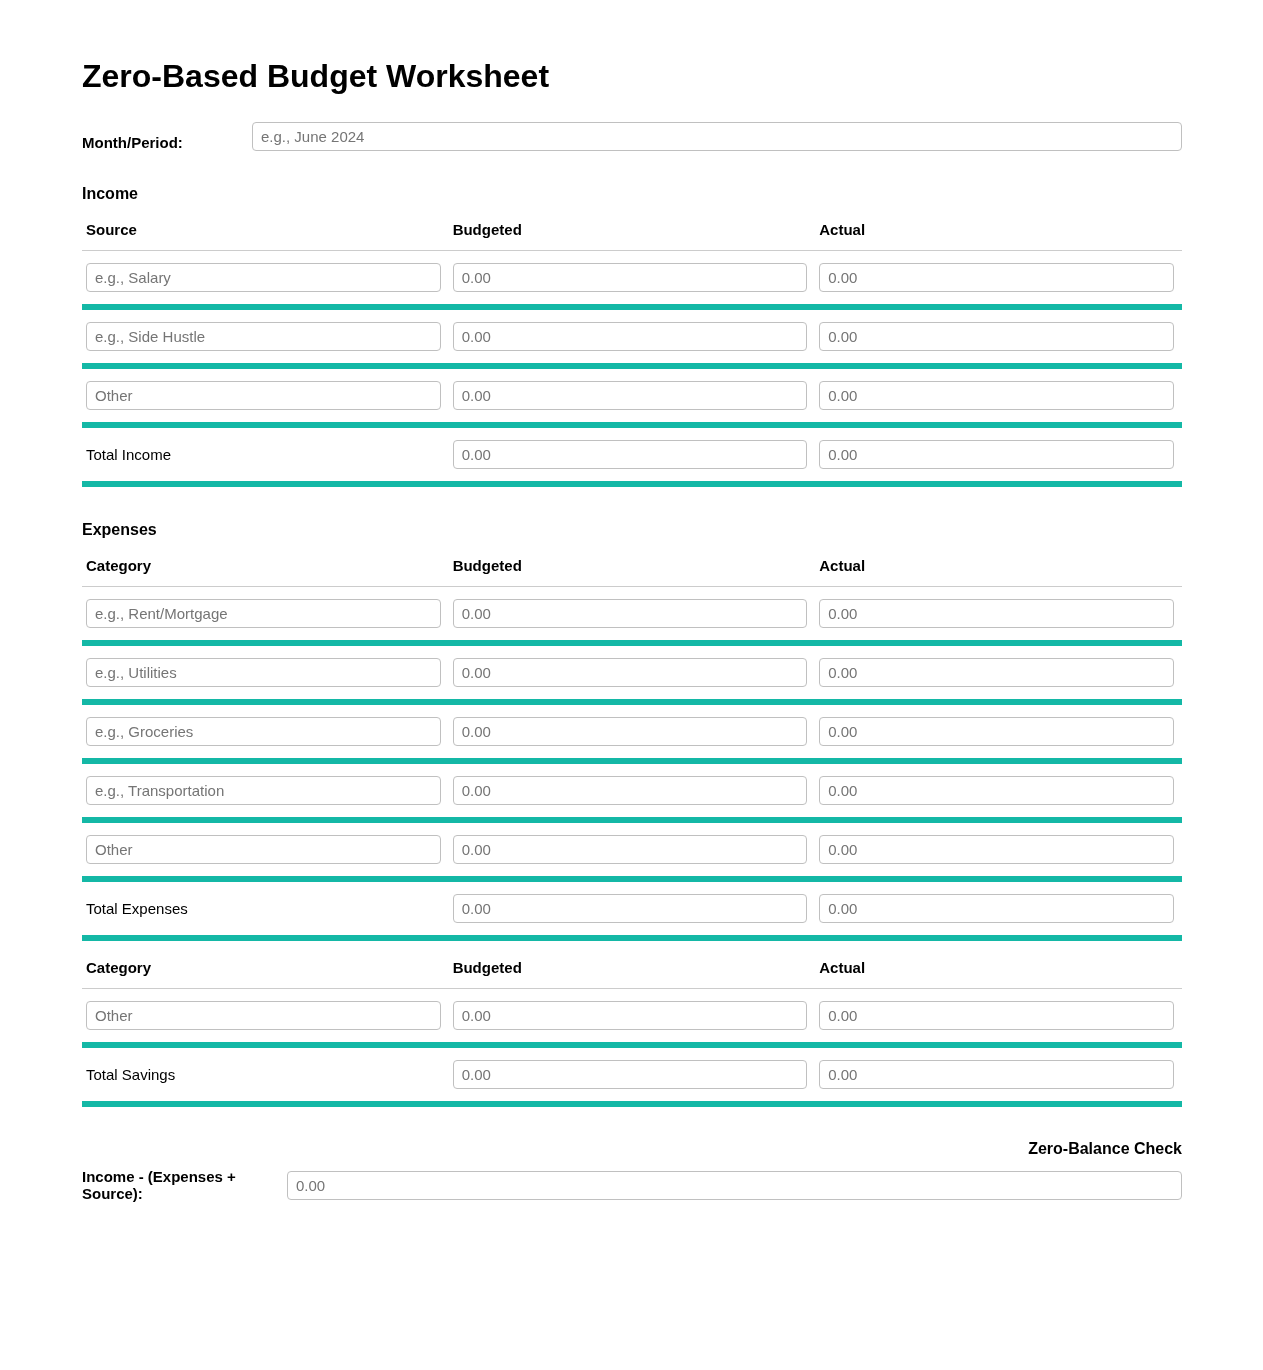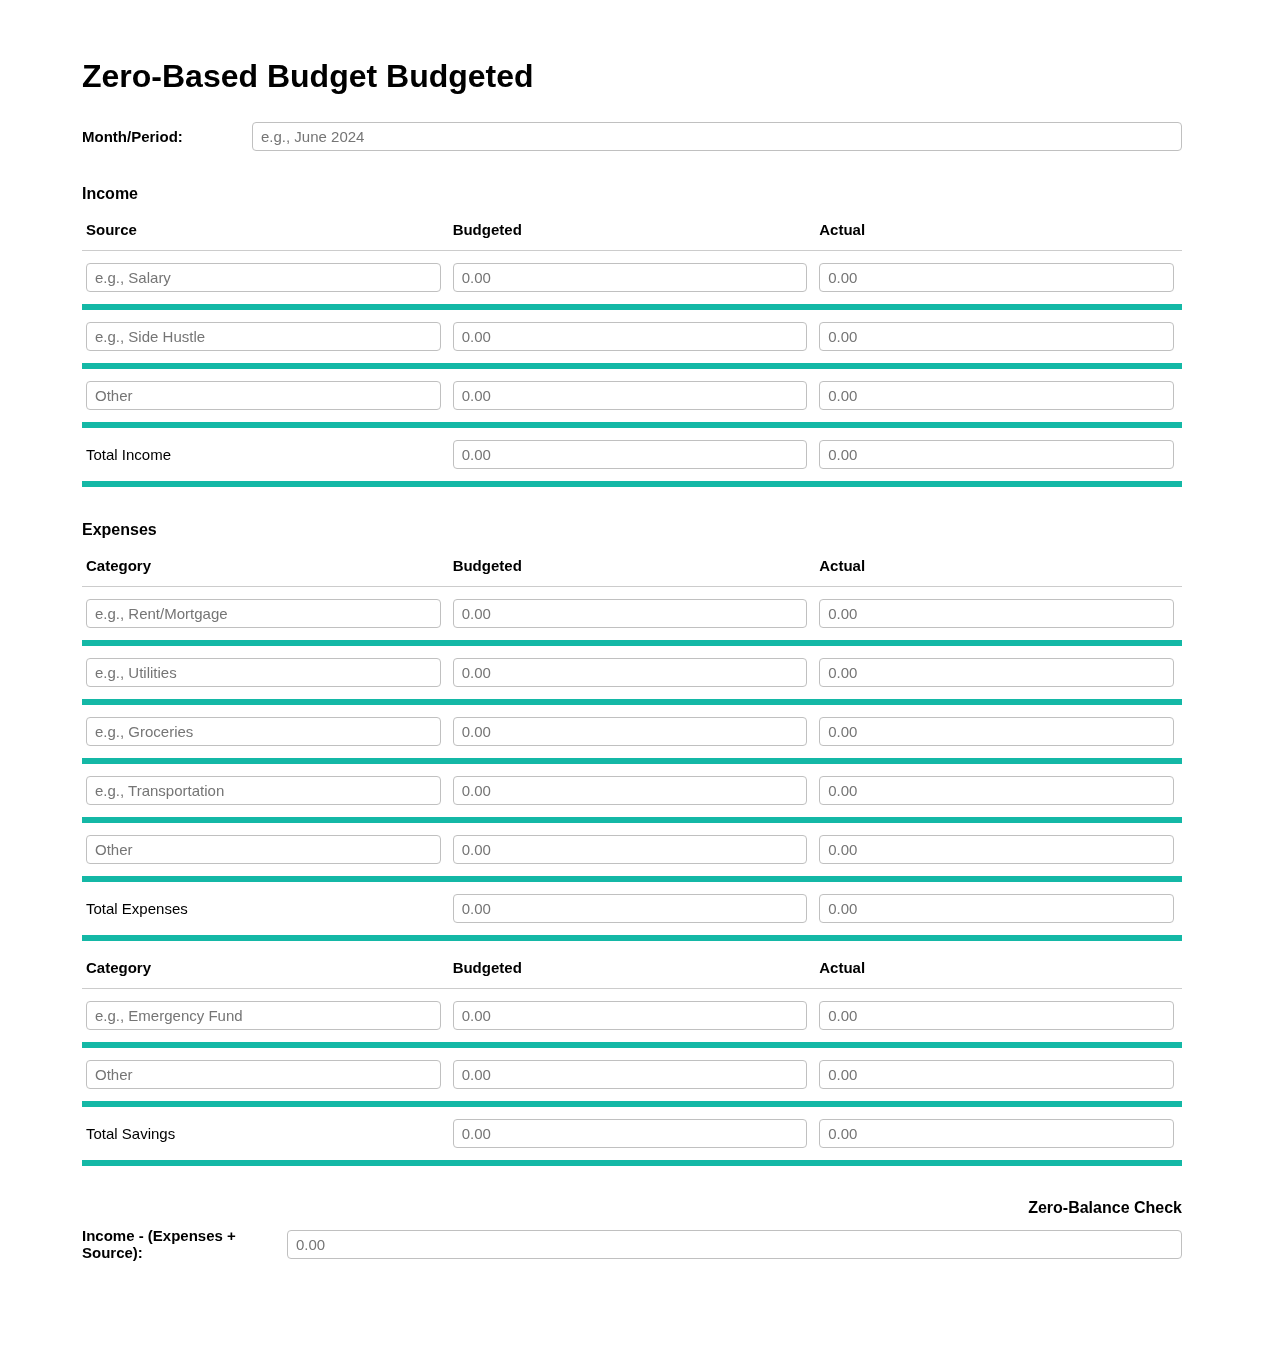--- a/index.html
+++ b/index.html
@@ -21,21 +21,21 @@
     width: 1100px;
   }
   h1.page-title {
     font-size: 32px;
     line-height: 37px;
     font-weight: bold;
     margin: 58px 0 0 0;
   }
   .month-row {
     display: flex;
-    align-items: center;
+    align-items: flex-end;
     margin-top: 27px;
     margin-bottom: 15px;
   }
   .month-row .field-label {
     width: 170px;
     flex: 0 0 170px;
     font-size: 15px;
     font-weight: bold;
   }
   input.txt {
@@ -103,21 +103,21 @@
     line-height: 17px;
   }
   .zb-row input.txt { flex: 1; }
 </style>
 </head>
 <body>
 
 <div class="viewport">
   <div class="content">
 
-    <h1 class="page-title">Zero-Based Budget Budgeted</h1>
+    <h1 class="page-title">Zero-Based Budget Worksheet</h1>
 
     <div class="month-row">
       <span class="field-label">Month/Period:</span>
       <input class="txt" type="text" placeholder="e.g., June 2024" style="">
     </div>
 
     <div class="section">
       <h2>Income</h2>
       <table class="budget-table">
         <colgroup>
@@ -215,25 +215,20 @@
             <col style="width:33.34%">
           </colgroup>
         <thead>
           <tr>
             <th>Category</th>
             <th>Budgeted</th>
             <th>Actual</th>
           </tr>
         </thead>
         <tbody>
-          <tr>
-            <td><input class="txt" type="text" placeholder="e.g., Emergency Fund" style=""></td>
-            <td><input class="txt" type="text" placeholder="0.00" style=""></td>
-            <td><input class="txt" type="text" placeholder="0.00" style=""></td>
-          </tr>
           <tr>
             <td><input class="txt" type="text" placeholder="Other" style=""></td>
             <td><input class="txt" type="text" placeholder="0.00" style=""></td>
             <td><input class="txt" type="text" placeholder="0.00" style=""></td>
           </tr>
           <tr>
             <td><span class="total-label">Total Savings</span></td>
             <td><input class="txt" type="text" placeholder="0.00" style=""></td>
             <td><input class="txt" type="text" placeholder="0.00" style=""></td>
           </tr>

